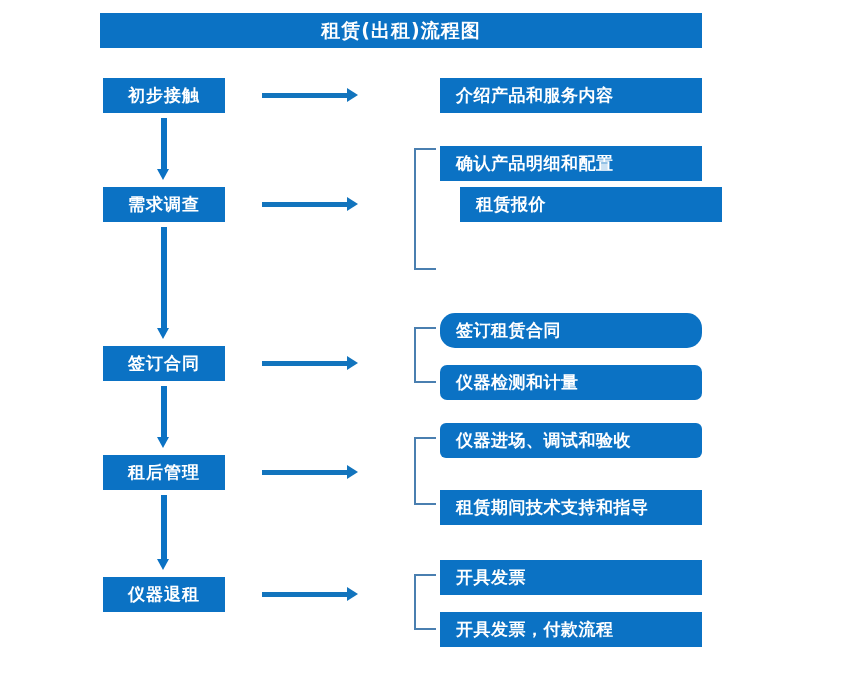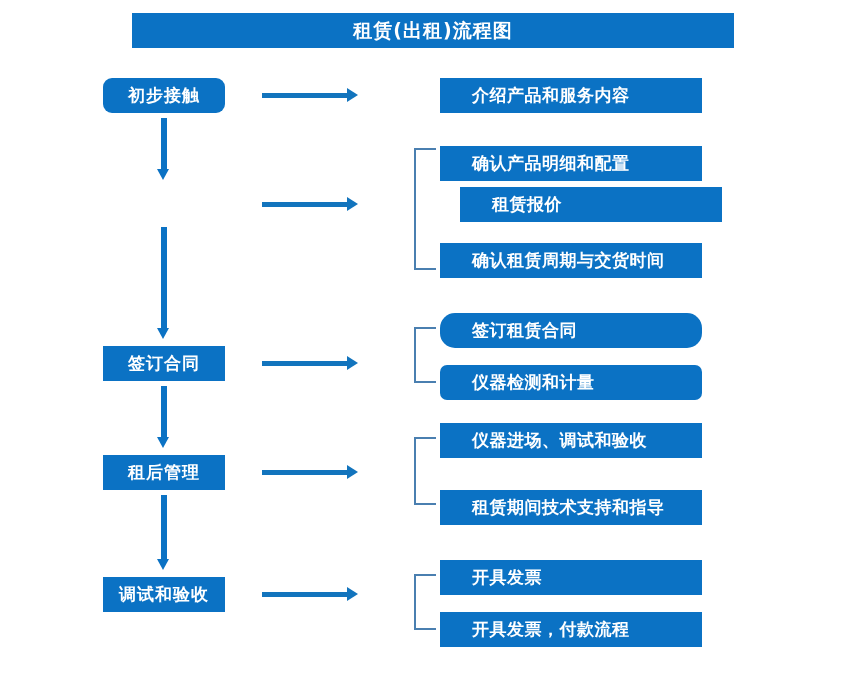--- a/index.html
+++ b/index.html
@@ -24,21 +24,20 @@
     width: 602px;
     height: 35px;
     background: #0b72c4;
     color: #ffffff;
     font-size: 19px;
     font-weight: bold;
     display: flex;
     align-items: center;
     justify-content: center;
     letter-spacing: 1px;
-    margin-left: 32px;
   }
 
   
   .box {
     position: absolute;
     background: #0b72c4;
     color: #ffffff;
     font-weight: bold;
     display: flex;
     align-items: center;
@@ -51,21 +50,21 @@
     font-size: 17px;
     justify-content: center;
     letter-spacing: 1px;
   }
   .box-right {
     left: 440px;
     width: 262px;
     height: 35px;
     font-size: 17px;
     justify-content: flex-start;
-    padding-left: 32px;
+    padding-left: 16px;
     letter-spacing: 0.5px;
   }
 
   
   .v-arrow {
     position: absolute;
     left: 157px;
     width: 13px;
   }
   .v-arrow .shaft {
@@ -124,24 +123,25 @@
     box-sizing: border-box;
   }
 </style>
 </head>
 <body>
 
 <div id="canvas">
 
   <div class="title-bar">租赁(出租)流程图</div>
 
-  <div class="box box-left" style="top:78px;border-radius:9px;">初步接触</div>
+  <div class="box box-left" style="top:78px;">初步接触</div>
+  <div class="box box-left" style="top:187px;">需求调查</div>
   <div class="box box-left" style="top:455px;">租后管理</div>
   <div class="box box-left" style="top:346px;">签订合同</div>
-  <div class="box box-left" style="top:577px;">调试和验收</div>
+  <div class="box box-left" style="top:577px;">仪器退租</div>
 
   <div class="v-arrow" style="top:118px; height:62px;">
     <div class="shaft"></div>
     <div class="head"></div>
   </div>
   <div class="v-arrow" style="top:227px; height:112px;">
     <div class="shaft"></div>
     <div class="head"></div>
   </div>
   <div class="v-arrow" style="top:386px; height:62px;">
@@ -175,21 +175,20 @@
   </div>
 
   <div class="bracket" style="top:148px; height:122px;"></div>
   <div class="bracket" style="top:327px; height:56px;"></div>
   <div class="bracket" style="top:437px; height:68px;"></div>
   <div class="bracket" style="top:574px; height:56px;"></div>
 
   <div class="box box-right" style="top:78px;">介绍产品和服务内容</div>
   <div class="box box-right" style="top:146px;">确认产品明细和配置</div>
   <div class="box box-right" style="top:187px;margin-left:20px;">租赁报价</div>
-  <div class="box box-right" style="top:243px;">确认租赁周期与交货时间</div>
   <div class="box box-right" style="top:313px;border-radius:15px;">签订租赁合同</div>
   <div class="box box-right" style="top:365px;border-radius:7px;">仪器检测和计量</div>
-  <div class="box box-right" style="top:423px;">仪器进场、调试和验收</div>
+  <div class="box box-right" style="top:423px;border-radius:6px;">仪器进场、调试和验收</div>
   <div class="box box-right" style="top:490px;">租赁期间技术支持和指导</div>
   <div class="box box-right" style="top:560px;">开具发票</div>
   <div class="box box-right" style="top:612px;">开具发票，付款流程</div>
 
 </div>
 
 </body></html>

